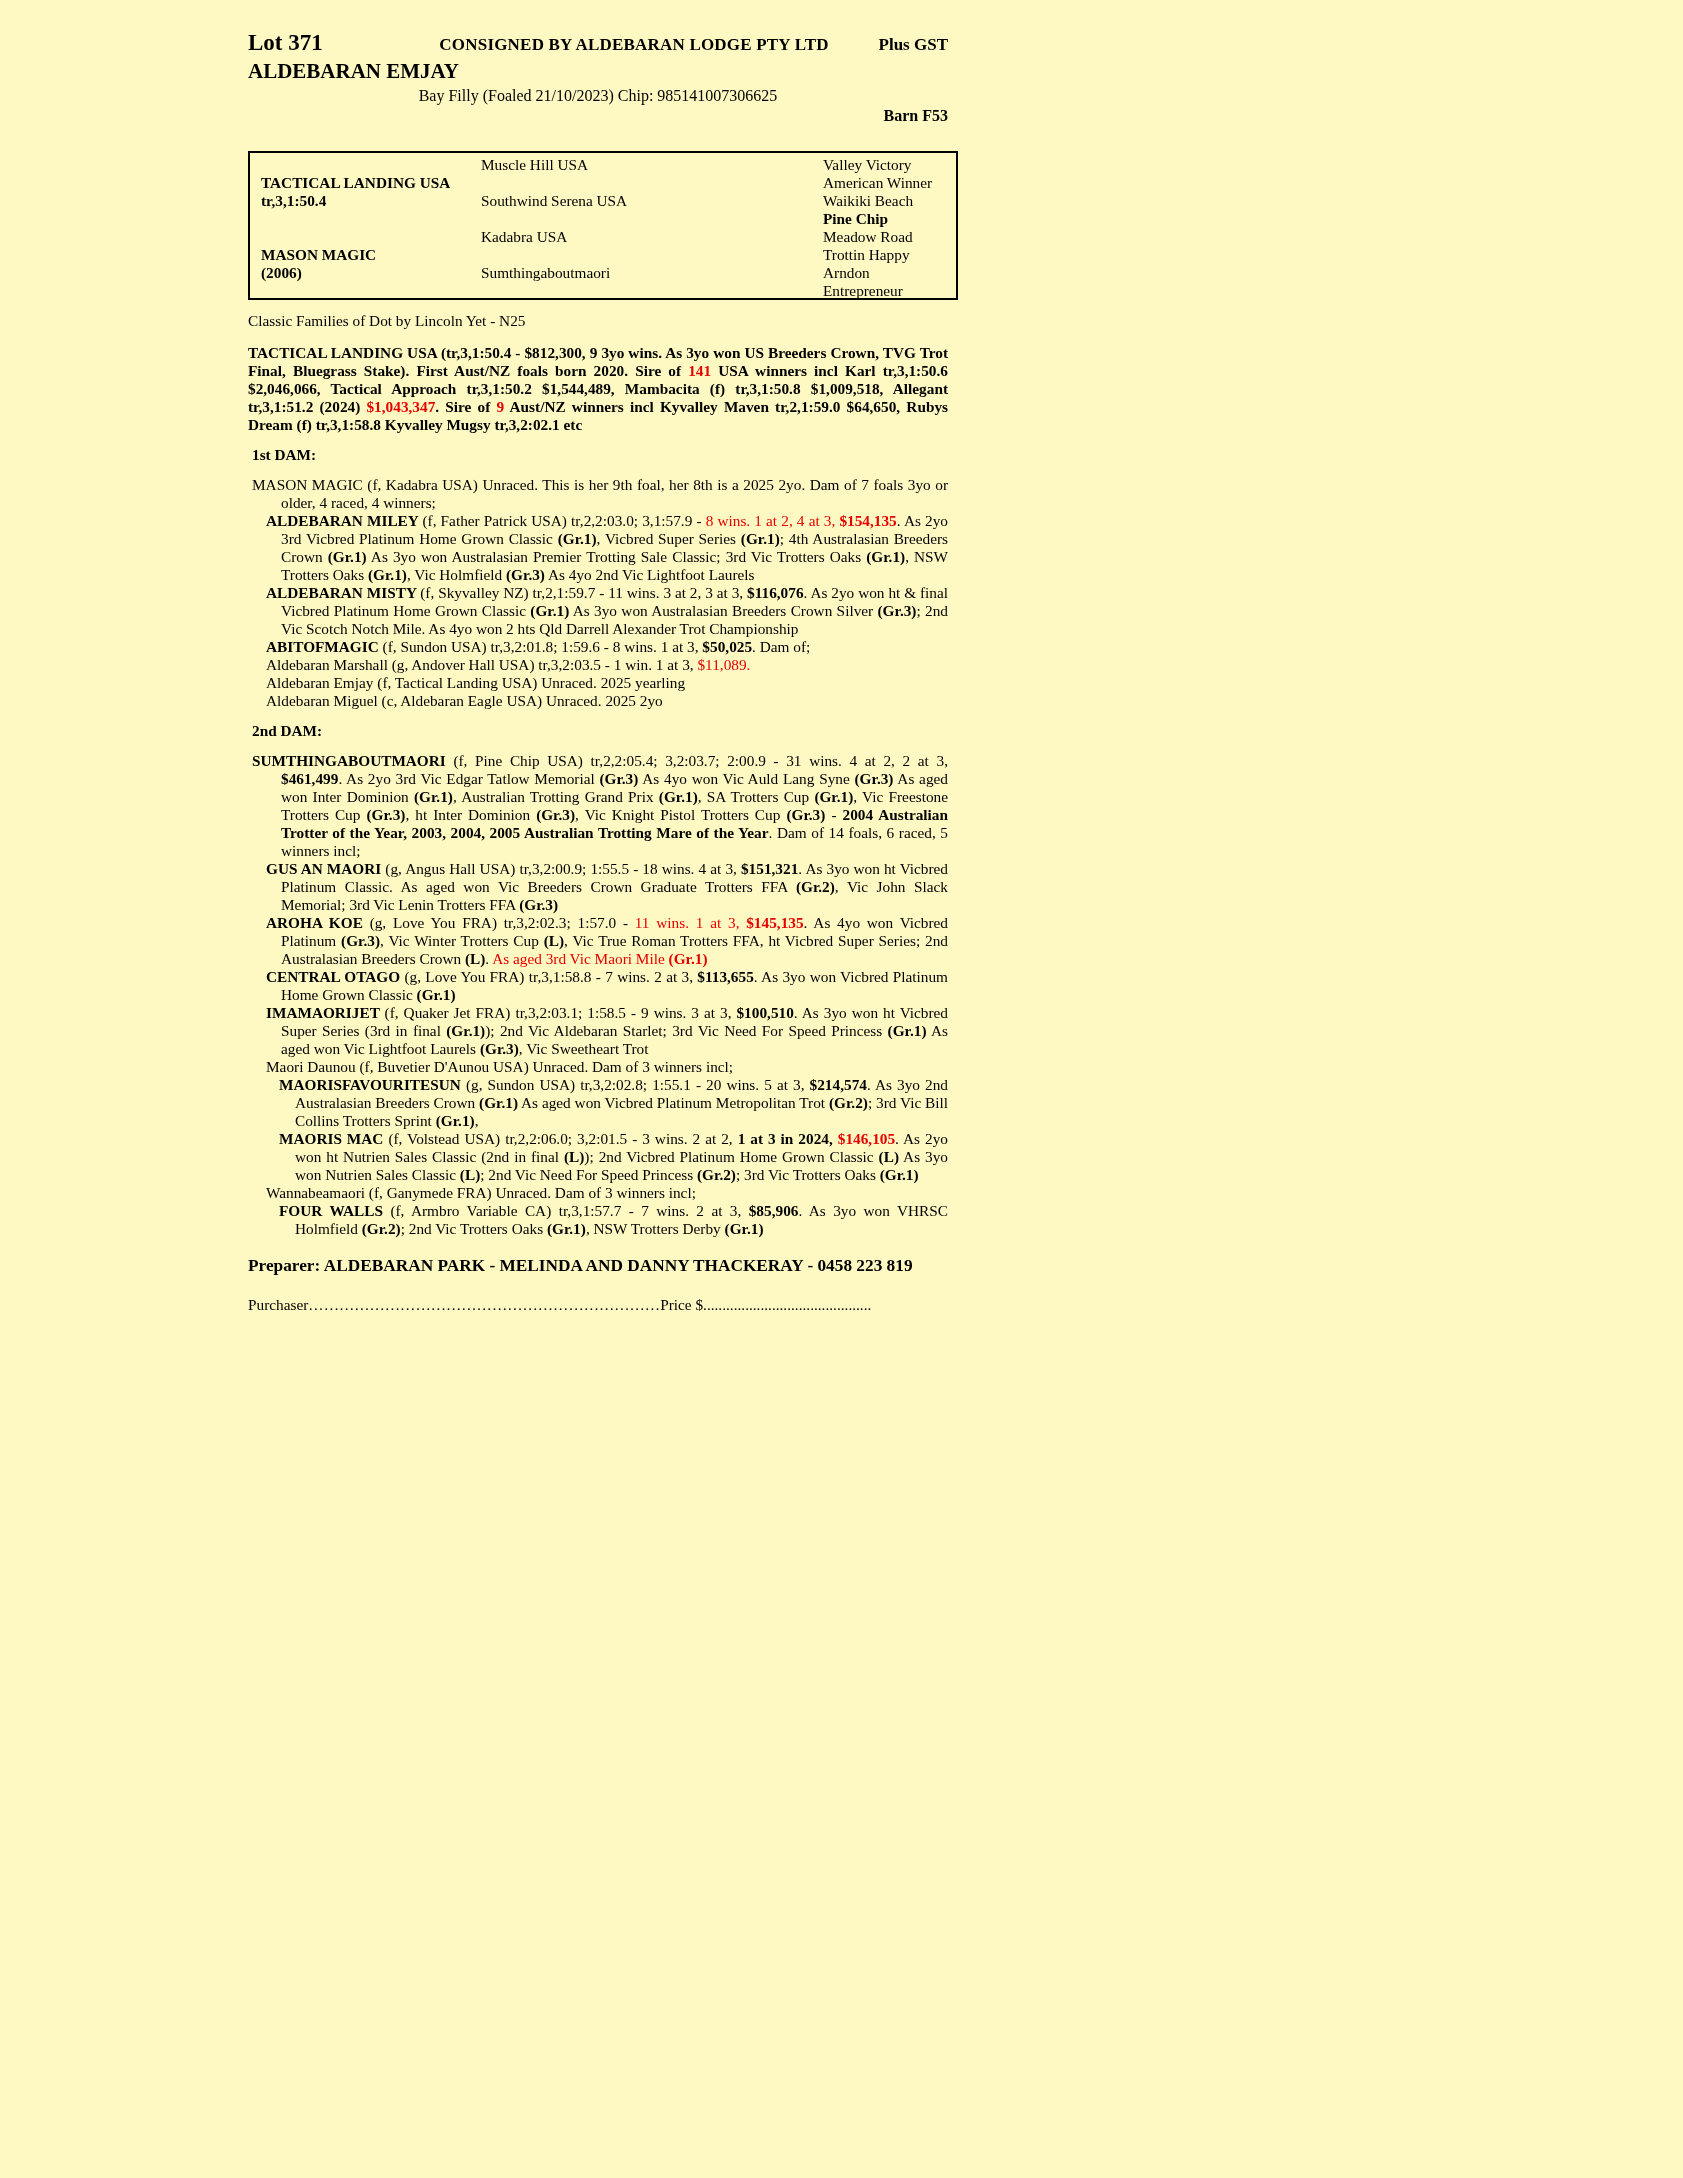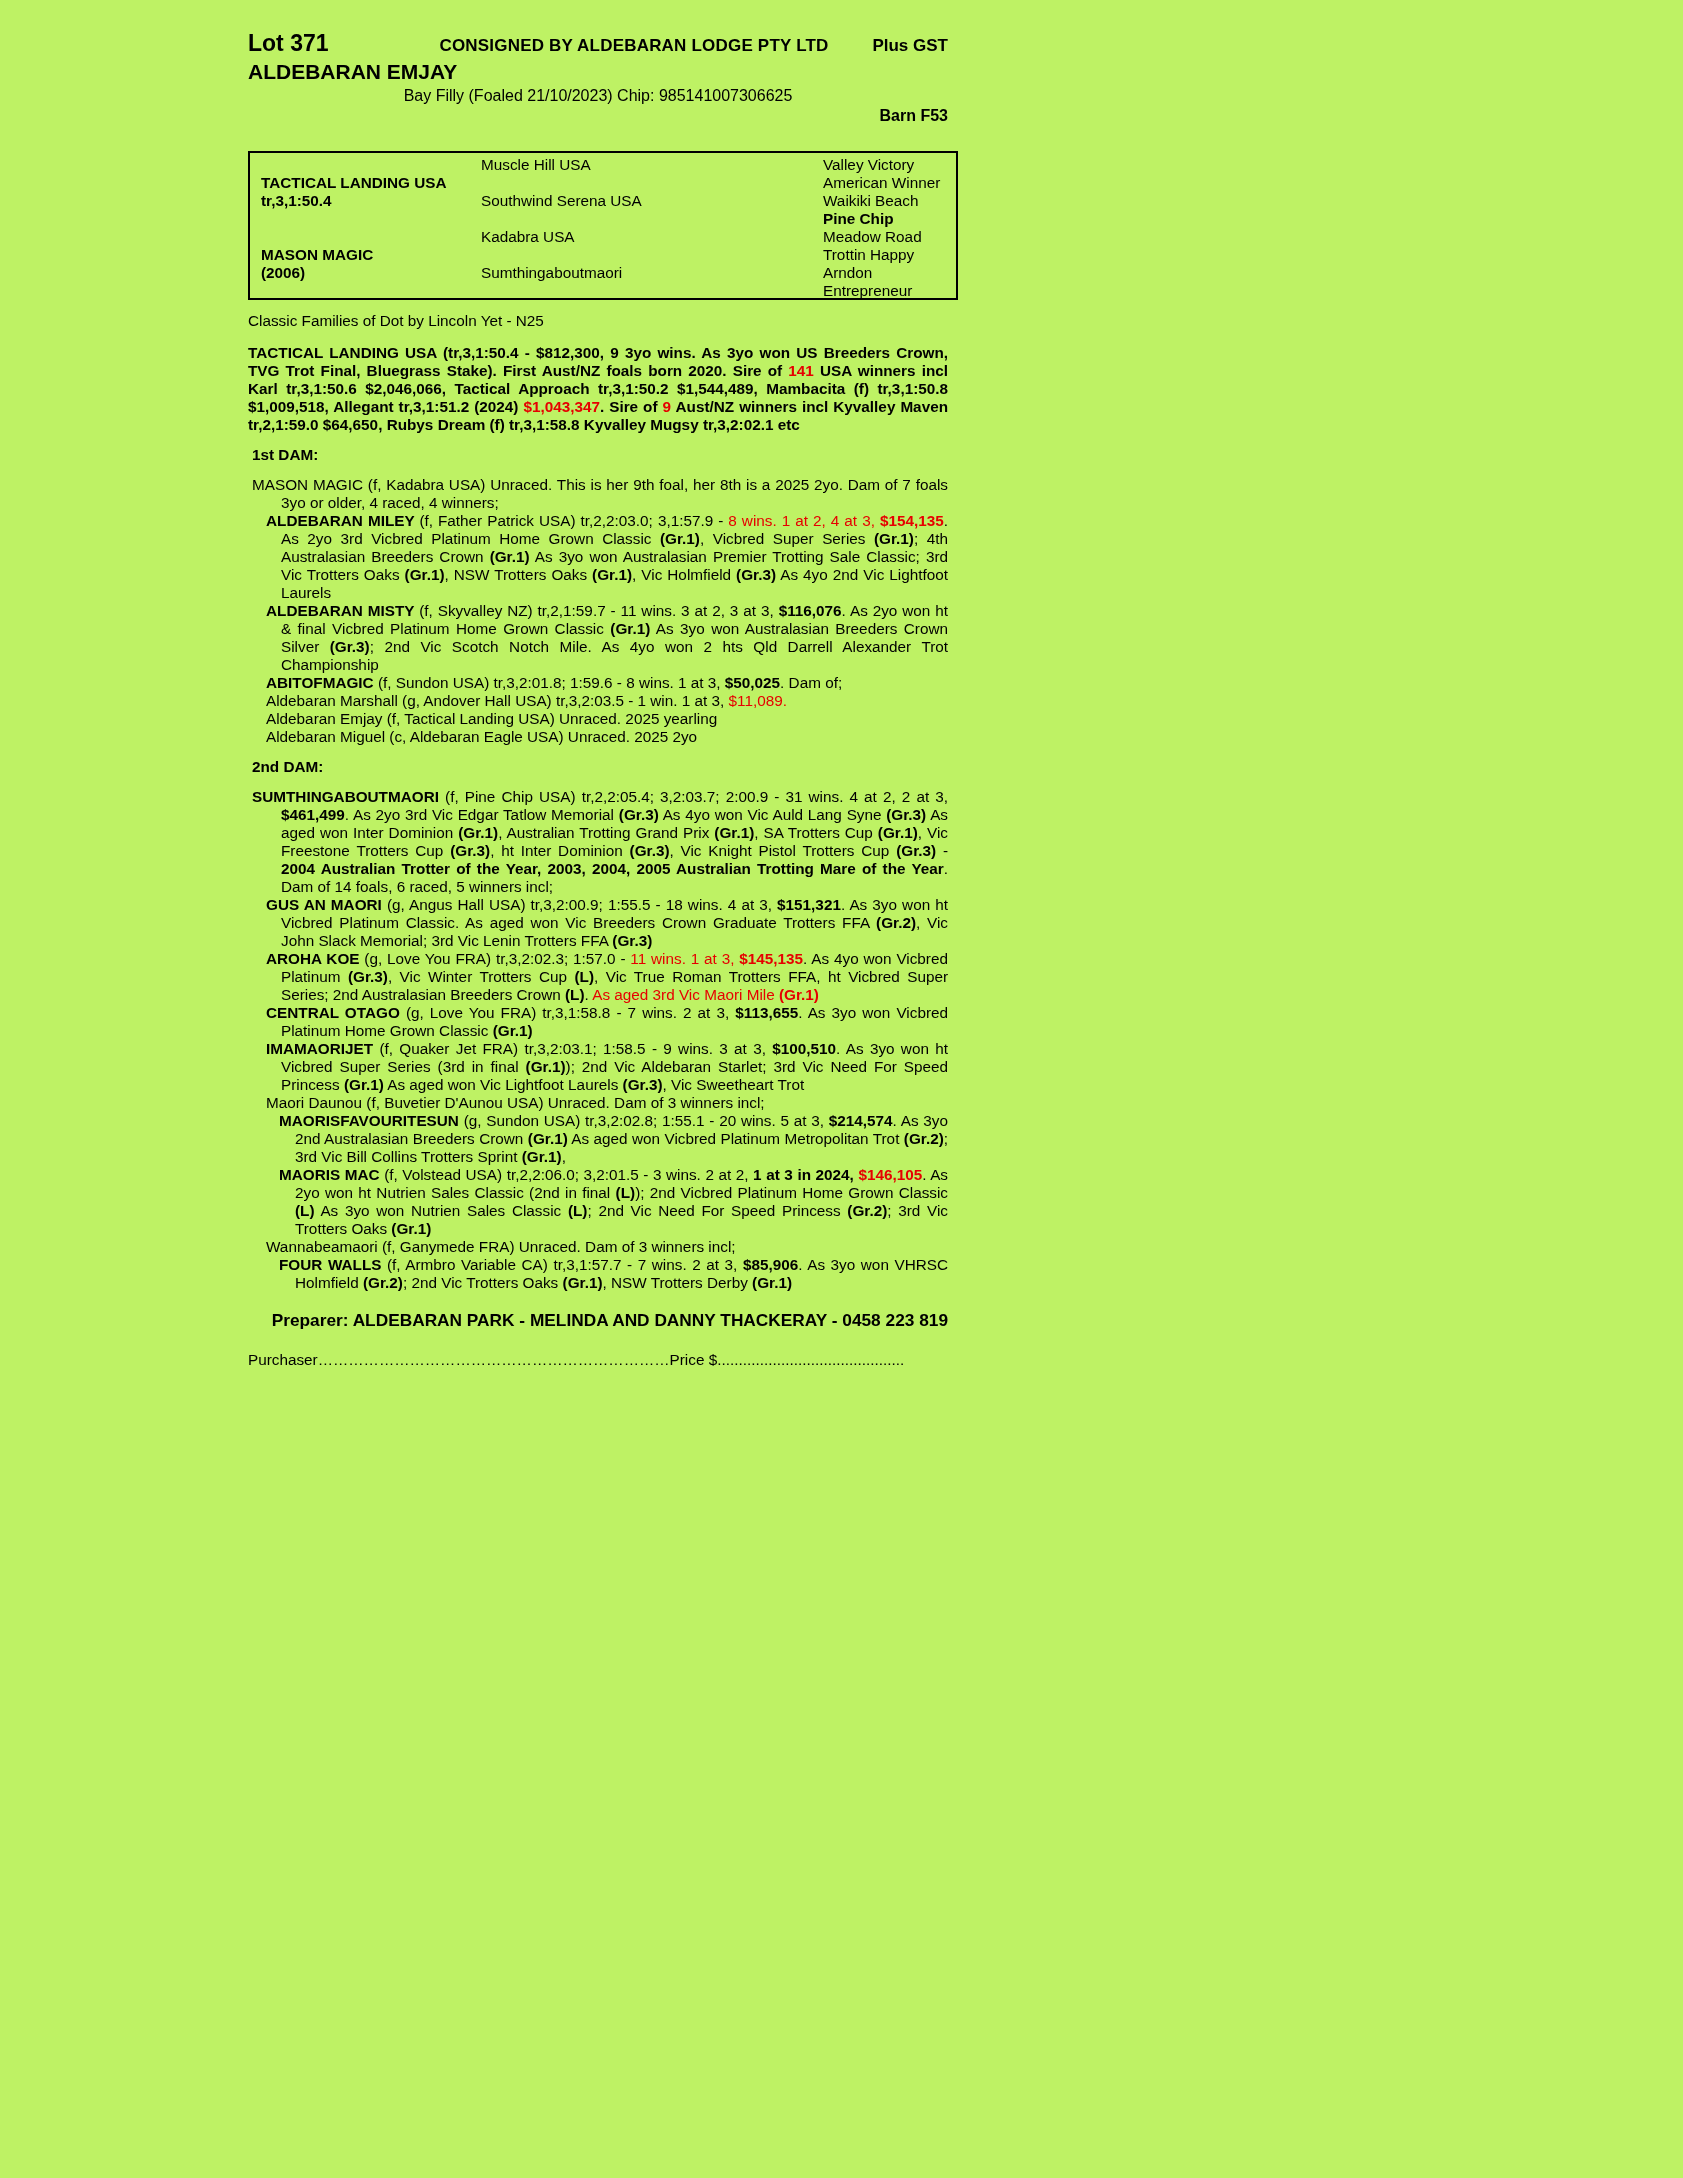--- a/index.html
+++ b/index.html
@@ -1,17 +1,17 @@
 <!DOCTYPE html>
 <html><head>
 <meta charset="utf-8">
 <style>
   html,body{margin:0;padding:0;background:#ffffff;}
-  .page{position:relative;width:1683px;height:2178px;background:#bef264;overflow:hidden;
-        font-family:Liberation Sans, sans-serif;color:#000;}
+  .page{position:relative;width:1683px;height:2178px;background:#fef9c3;overflow:hidden;
+        font-family:Liberation Serif, serif;color:#000;}
   .content{position:absolute;left:248px;top:30px;width:700px;}
 
   
   .header-row{display:flex;align-items:baseline;}
   .lot{font-size:23px;font-weight:700;width:163px;}
   .consigned{font-size:17px;font-weight:700;flex:1;text-align:center;letter-spacing:0.2px;}
   .gst{font-size:17px;font-weight:700;width:91px;text-align:right;}
   .horse-name{text-align:left;font-size:21px;font-weight:700;margin-top:3px;}
   .foal-line{text-align:center;font-size:16px;margin-top:3px;}
   .barn{text-align:right;font-size:16px;font-weight:700;margin-top:2px;}
@@ -36,21 +36,21 @@
   .lv1{padding-left:33px;text-indent:-15px;}
   .lv2{padding-left:47px;text-indent:-16px;}
 
   .sg-n{font-weight:400;color:#000;}
   .sg-b{font-weight:700;color:#000;}
   .sg-r{font-weight:400;color:#e60000;}
   .sg-br{font-weight:700;color:#e60000;}
 
   .eligible{font-size:17.3px;font-weight:700;line-height:22px;margin:18px 0 0 0;
             padding-left:92px;text-indent:-92px;text-align:left;}
-  .preparer{font-size:17.3px;font-weight:700;margin:18px 0 0 0;text-align:right;}
+  .preparer{font-size:17.3px;font-weight:700;margin:18px 0 0 0;}
   .signature{font-size:15.3px;margin:20px 0 0 0;white-space:nowrap;overflow:hidden;}
 </style>
 </head>
 <body>
 
 <div class="page">
   <div class="content">
 
     <div class="header-row">
       <div class="lot">Lot 371</div>

